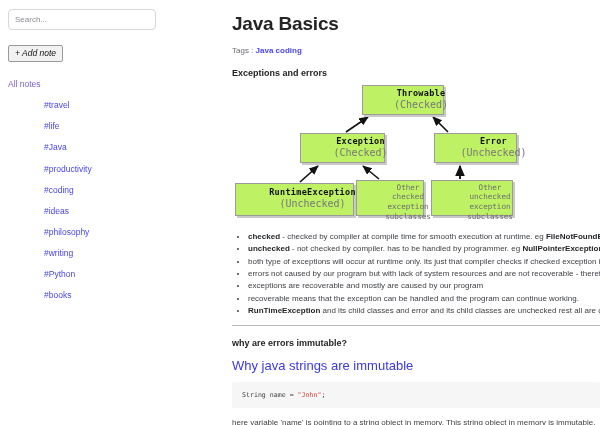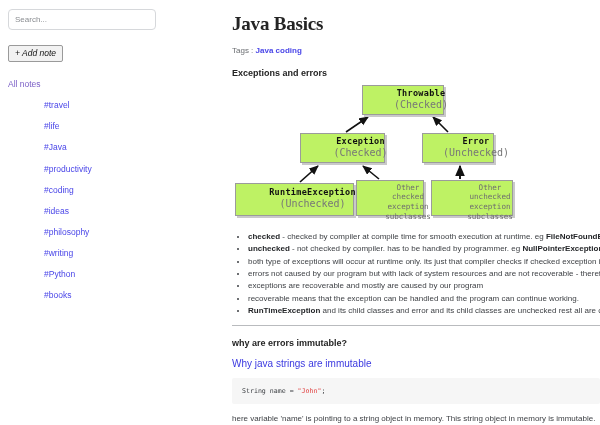--- a/index.html
+++ b/index.html
@@ -67,21 +67,20 @@
     overflow: hidden;
     position: relative;
   }
   .note-title {
     margin: 0 0 0 0;
     font-size: 19px;
     font-weight: bold;
     letter-spacing: -0.2px;
     color: #242424;
     line-height: 1.25;
-    font-family: Liberation Serif, serif;
   }
   .tags-line {
     margin-top: 10px;
     font-size: 8px;
     color: #6b6e72;
     white-space: nowrap;
   }
   .tags-line .tag-link {
     color: #4a46e8;
     text-decoration: none;
@@ -111,21 +110,21 @@
     text-align: center;
     line-height: 1.28;
     padding-left: 36px;
   }
   .dbox .t1 { font-size: 8.5px; font-weight: bold; color: #111; letter-spacing: 0.3px; }
   .dbox .t2 { font-size: 10px; color: #777; }
   .dbox.plain .t1 { font-weight: normal; font-size: 7.6px; color: #6f6f6f; letter-spacing: 0; }
 
   #box-throwable { left: 128px; top: 1px; width: 82px; height: 30px; }
   #box-exception { left: 66px; top: 49px; width: 85px; height: 30px; }
-  #box-error     { left: 188px; top: 49px; width: 72px; height: 30px; }
+  #box-error     { left: 200px; top: 49px; width: 83px; height: 30px; }
   #box-runtime   { left: 1px;  top: 99px; width: 119px; height: 33px; }
   #box-otherchk  { left: 122px; top: 96px; width: 68px; height: 36px; justify-content: flex-start; padding-top: 2px; }
   #box-otherunchk{ left: 197px; top: 96px; width: 82px; height: 36px; justify-content: flex-start; padding-top: 2px; }
 
   
   .bullets {
     margin: 9px 0 0 0;
     padding-left: 16px;
     list-style: disc;
     width: 600px;
@@ -142,21 +141,21 @@
     border: none;
     border-top: 1px solid #b9bbbe;
     margin: 8px 0 0 0;
     width: 368px;
   }
 
   .q-head { margin-top: 12px; font-size: 9px; font-weight: bold; color: #242424; }
   .q-link {
     display: block;
     margin-top: 10px;
-    font-size: 10px;
+    font-size: 13px;
     color: #3b39e0;
     text-decoration: none;
     cursor: pointer;
   }
   .codeblock {
     margin-top: 9px;
     width: 368px;
     background: #f6f6f6;
     border-radius: 2px;
     padding: 9px 10px;

